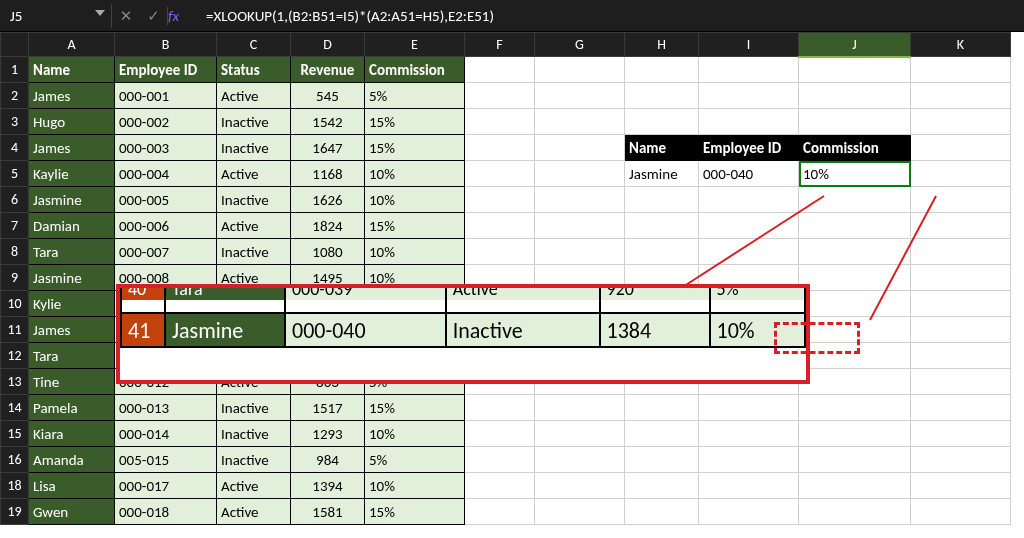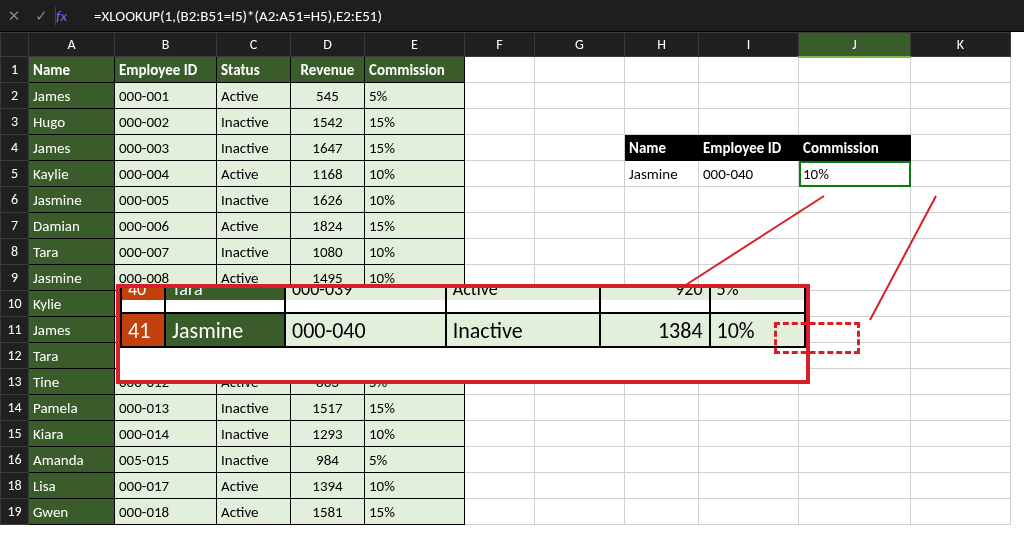--- a/index.html
+++ b/index.html
@@ -130,40 +130,44 @@
   .insetWrap td {
     border: 2px solid #000;
     height: 34px;
     font-size: 22px;
     padding: 0 6px;
     white-space: nowrap;
   }
   .insetWrap td.rn { background: #c2410c; color:#fff; width:44px; border-right:2px solid #000; font-size:22px; }
   .insetWrap td.nm { background:#3a5c2a; color:#fff; width:120px;}
   .insetWrap td.lg { background:#e2efda; }
-  .insetWrap td.rnum { text-align:right; width:110px;}
+  .insetWrap td.rnum { text-align:left; width:110px;}
   .insetWrap tr.top td, .insetWrap tr.bot td { height:22px; font-size:18px; overflow:hidden;}
   .insetWrap tr.top { transform: translateY(-12px);}
   .insetWrap tr.bot { transform: translateY(12px);}
   .dashbox {
     position:absolute;
     pointer-events:none;
     border: 3px dashed #d71f27;
     width: 86px; height: 32px;
     left: 774px; top: 322px;
   }
   svg.conn { position:absolute; left:0; top:0; pointer-events:none; }
 
 </style>
 </head>
 <body>
 
 <div class="app">
 
   <div class="fbar">
+    <div class="namebox">
+      <span>J5</span>
+      <span class="chev"></span>
+    </div>
     <div class="ctl">✕</div>
     <div class="ctl sep">✓</div>
     <div class="fx">fx</div>
     <div class="formula">=XLOOKUP(1,(B2:B51=I5)*(A2:A51=H5),E2:E51)</div>
   </div>
 
   <div class="grid">
     <table class="sheet">
       <colgroup>
         <col class="cRowN">

